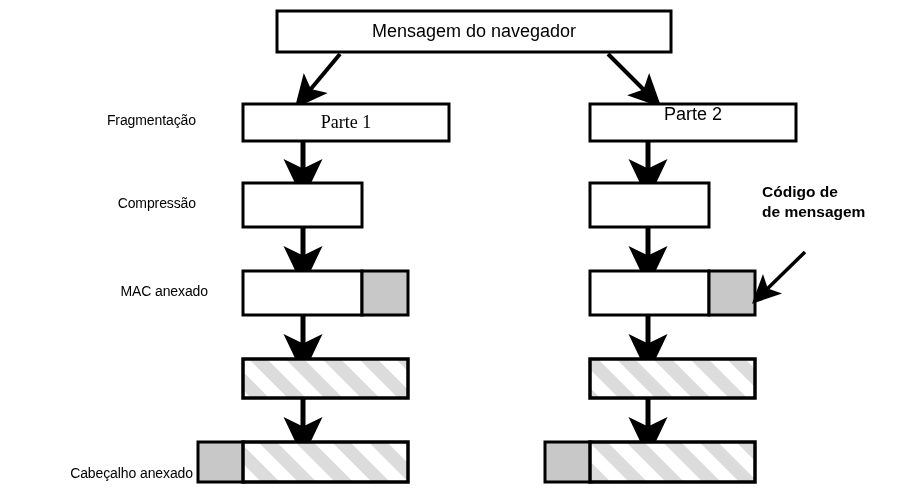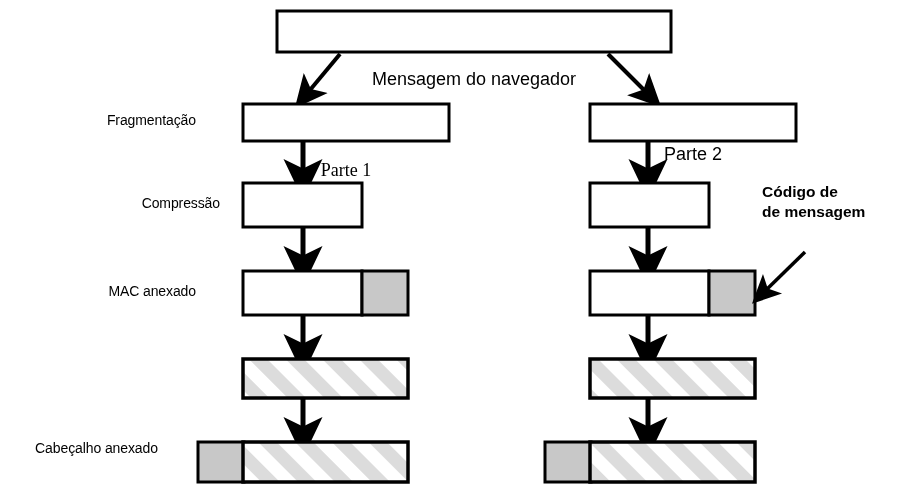--- a/index.html
+++ b/index.html
@@ -32,21 +32,20 @@
     white-space: nowrap;
     letter-spacing: -0.1px;
   }
   .box-text {
     position: absolute;
     font-size: 18px;
     font-weight: 400;
     color: #000000;
     text-align: center;
     white-space: nowrap;
-    margin-top: 48px;
   }
   .callout {
     position: absolute;
     font-size: 15.5px;
     font-weight: 700;
     color: #000000;
     line-height: 1.30;
     white-space: nowrap;
     text-align: left;
   }
@@ -104,29 +103,29 @@
     <line x1="648" y1="399" x2="648" y2="438" stroke="#000000" stroke-width="5" marker-end="url(#arrowhead)"></line>
 
     <rect x="545" y="442" width="46" height="40" fill="#c8c8c8" stroke="#000000" stroke-width="3"></rect>
     <rect x="590" y="442" width="165" height="40" fill="url(#hatch)" stroke="#000000" stroke-width="3.5"></rect>
   </svg>
 
   <div class="box-text" style="left:277px; top:21px; width:394px;">Mensagem do navegador</div>
 
   <div class="box-text" style="left:243px; top:112px; width:206px;font-family:Liberation Serif, serif;">Parte 1</div>
 
-  <div class="box-text" style="left:590px; top:96px; width:206px;">Parte 2</div>
+  <div class="box-text" style="left:590px; top:104px; width:206px;">Parte 2</div>
 
   <div class="stage-label" style="left:0px; top:112px; width:196px;">Fragmentação</div>
 
-  <div class="stage-label" style="left:0px; top:195px; width:196px;padding-left:24px;">Compressão</div>
+  <div class="stage-label" style="left:0px; top:195px; width:196px;">Compressão</div>
 
-  <div class="stage-label" style="left:0px; top:283px; width:196px;">MAC anexado</div>
+  <div class="stage-label" style="left:12px; top:283px; width:196px;">MAC anexado</div>
 
 
-  <div class="stage-label" style="left:0px; top:440px; width:193px;text-align:center;">Cabeçalho anexado</div>
+  <div class="stage-label" style="left:0px; top:465px; width:193px;">Cabeçalho anexado</div>
 
   <div class="callout" style="left:762px; top:182px;">
     <div>Código de</div>
     <div>de mensagem</div>
   </div>
 
 </div>
 
 </body></html>

